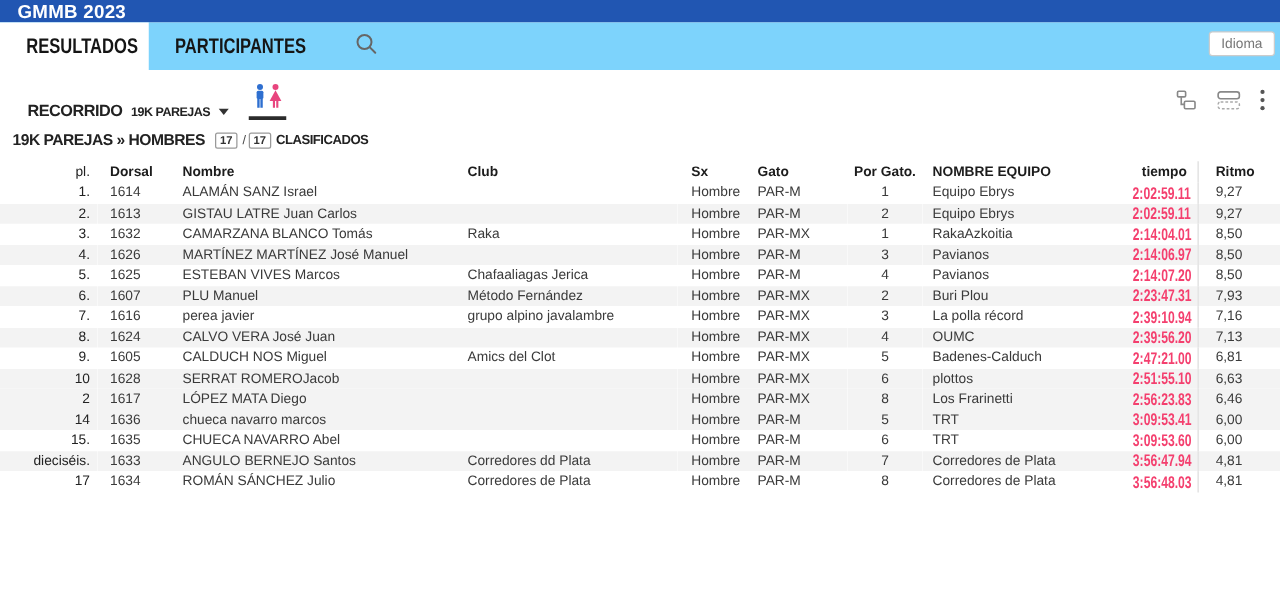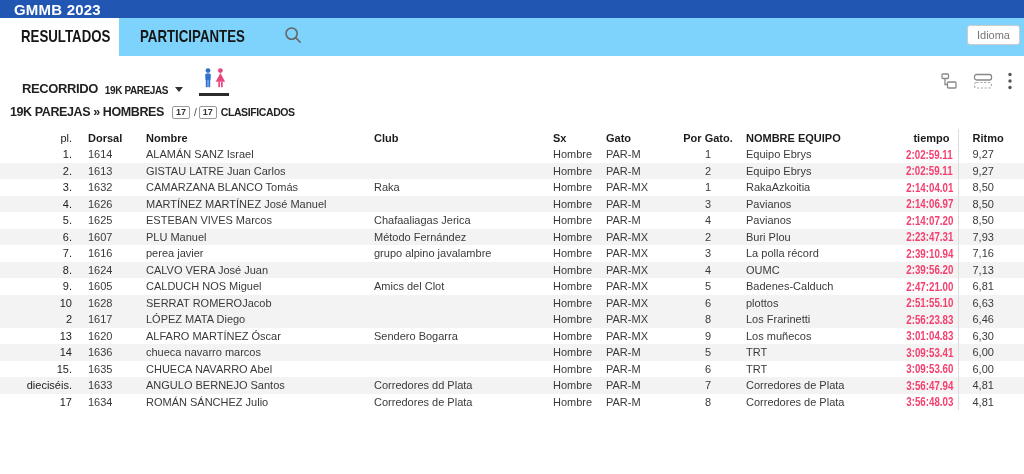--- a/index.html
+++ b/index.html
@@ -295,32 +295,20 @@
         <td class="col-dorsal">1617</td>
         <td class="col-nombre">LÓPEZ MATA Diego</td>
         <td class="col-club"></td>
         <td class="col-sx">Hombre</td>
         <td class="col-gato">PAR-MX</td>
         <td class="col-porgato">8</td>
         <td class="col-equipo">Los Frarinetti</td>
         <td class="col-tiempo"><span class="time">2:56:23.83</span></td>
         <td class="col-ritmo">6,46</td>
       </tr>
-      <tr>
-        <td class="col-pl">13</td>
-        <td class="col-dorsal">1620</td>
-        <td class="col-nombre">ALFARO MARTÍNEZ Óscar</td>
-        <td class="col-club">Sendero Bogarra</td>
-        <td class="col-sx">Hombre</td>
-        <td class="col-gato">PAR-MX</td>
-        <td class="col-porgato">9</td>
-        <td class="col-equipo">Los muñecos</td>
-        <td class="col-tiempo"><span class="time">3:01:04.83</span></td>
-        <td class="col-ritmo">6,30</td>
-      </tr>
       <tr class="alt">
         <td class="col-pl">14</td>
         <td class="col-dorsal">1636</td>
         <td class="col-nombre">chueca navarro marcos</td>
         <td class="col-club"></td>
         <td class="col-sx">Hombre</td>
         <td class="col-gato">PAR-M</td>
         <td class="col-porgato">5</td>
         <td class="col-equipo">TRT</td>
         <td class="col-tiempo"><span class="time">3:09:53.41</span></td>

